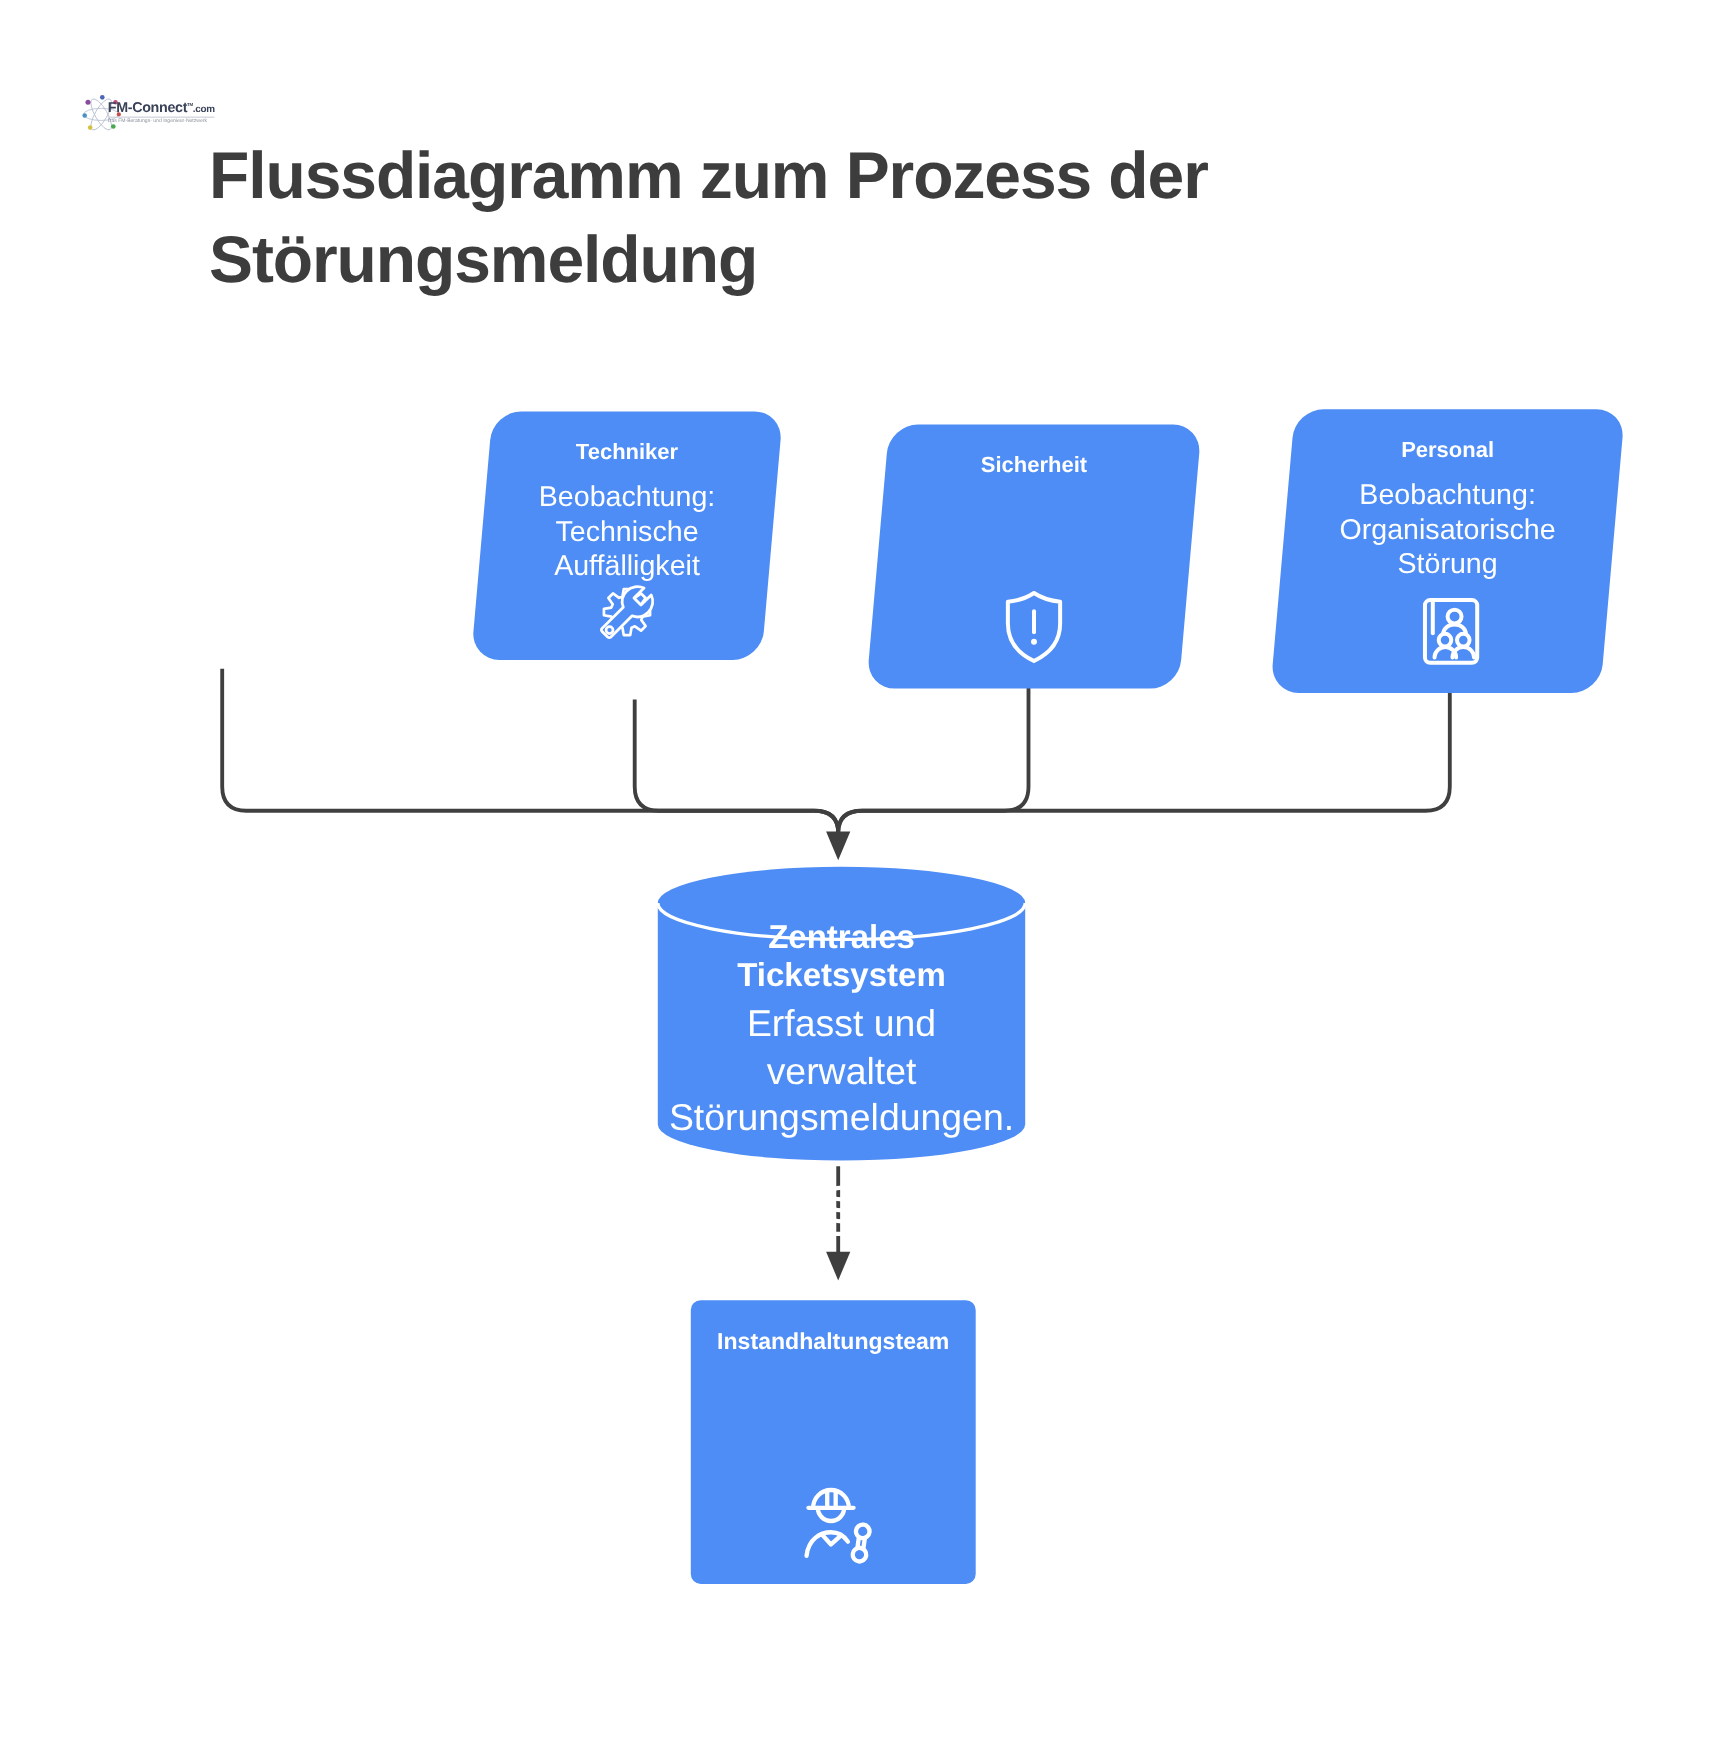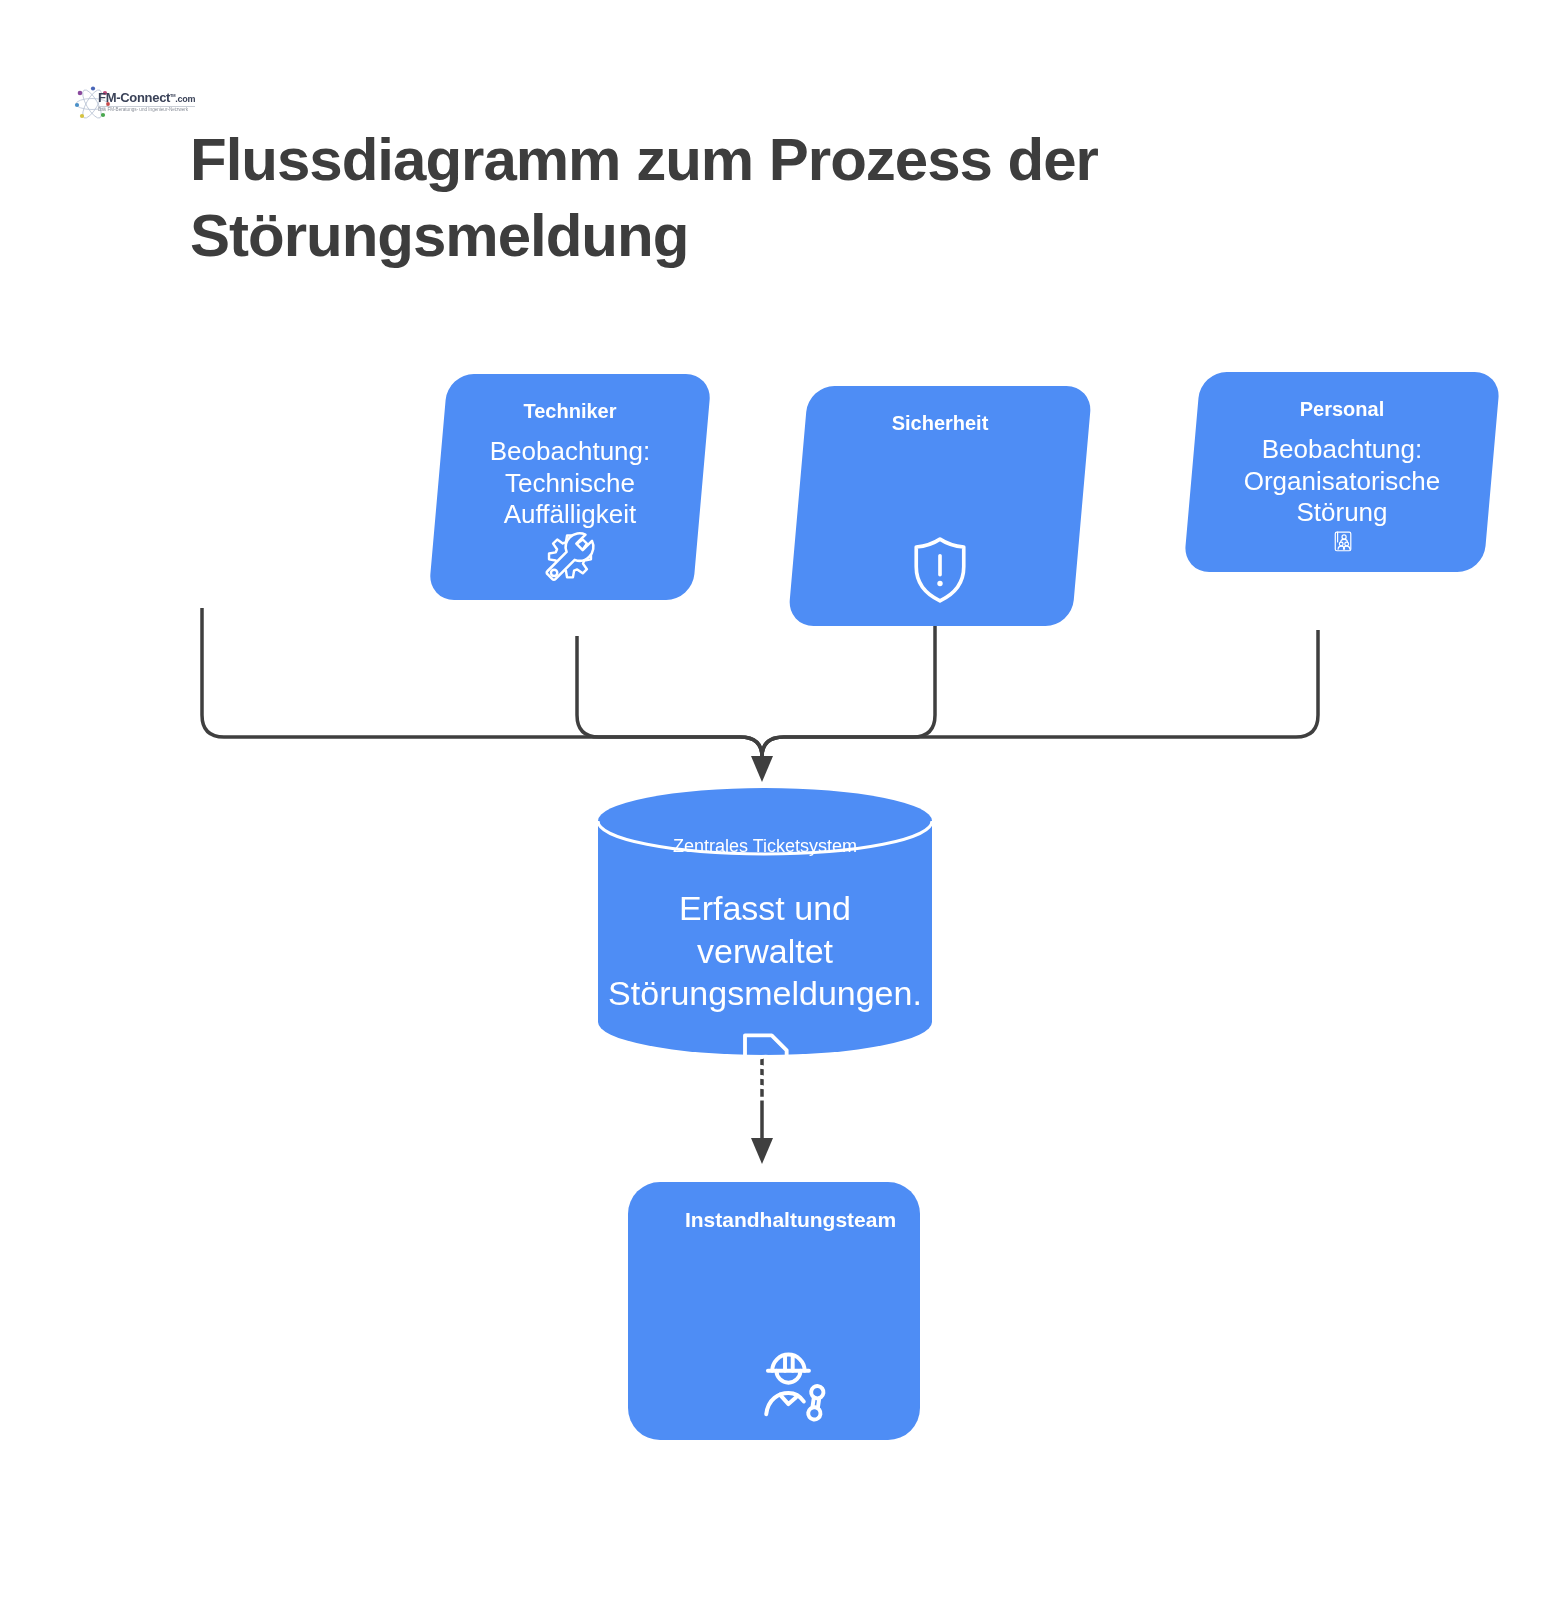--- a/index.html
+++ b/index.html
@@ -36,33 +36,33 @@
     padding:26px 14px 16px 14px;box-sizing:border-box;text-align:center;color:#ffffff;
   }
   .box-title{font-weight:bold;font-size:20px;margin-bottom:13px;}
   .box-body{font-size:26px;line-height:1.22;}
   .box-icon{margin-top:auto;margin-bottom:2px;}
   .icon-stroke{fill:none;stroke:#ffffff;stroke-width:2.3;stroke-linecap:round;stroke-linejoin:round;}
   .icon-fillblue{fill:var(--box-blue,#4e8df5);stroke:#ffffff;stroke-linecap:round;stroke-linejoin:round;}
   #src-0{left:66px;top:392px;width:268px;height:216px;}
   #src-1{left:438px;top:374px;width:264px;height:226px;}
   #src-2{left:798px;top:386px;width:284px;height:240px;}
-  #src-3{left:1192px;top:372px;width:300px;height:200px;}
+  #src-3{left:1166px;top:372px;width:300px;height:258px;}
   
   .cylinder-svg{position:absolute;left:0;top:0;width:1558px;height:1604px;}
   .cyl-content{
     position:absolute;left:608px;top:836px;width:314px;display:flex;flex-direction:column;
     align-items:center;text-align:center;color:#ffffff;
   }
-  .cyl-title{font-weight:normal;font-size:18px;margin-bottom:30px;}
+  .cyl-title{font-weight:bold;font-size:30px;margin-bottom:6px;}
   .cyl-body{font-size:34px;line-height:1.25;text-align:center;}
   .cyl-icon{margin-top:12px;}
   
   .end-box{position:absolute;left:628px;top:1182px;width:259px;height:258px;
-    background:var(--box-blue,#4e8df5);border-radius:32px;padding-left:33px;}
+    background:var(--box-blue,#4e8df5);border-radius:9px;}
   .end-box .box-title{font-size:21px;}
 </style>
 </head>
 <body>
 
 <div class="canvas">
 
   <div class="logo">
     <svg width="40" height="40" viewBox="0 0 40 40">
       <g fill="none" stroke="#b9c3d4" stroke-width="0.8">

